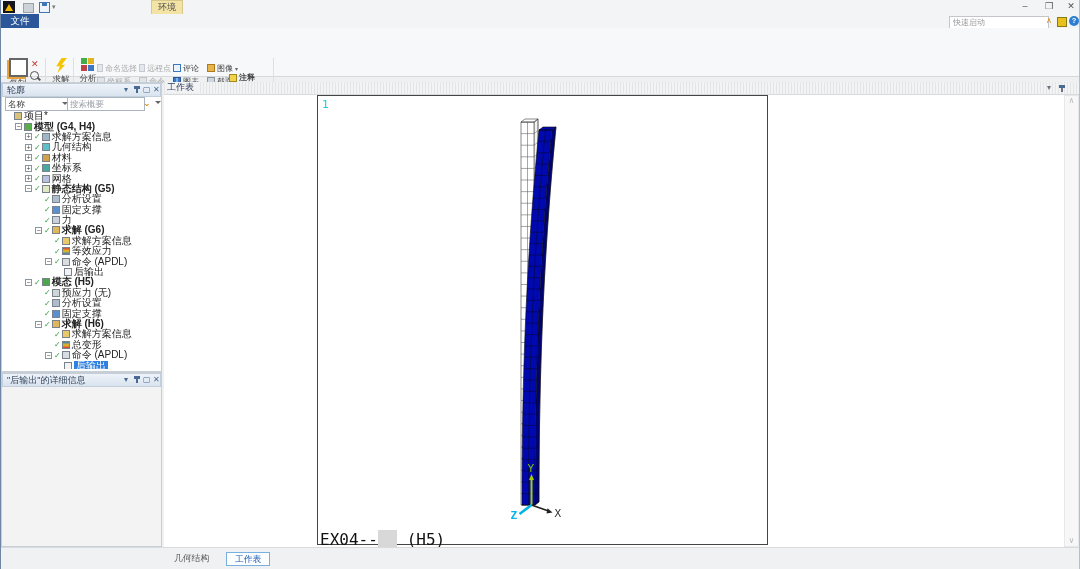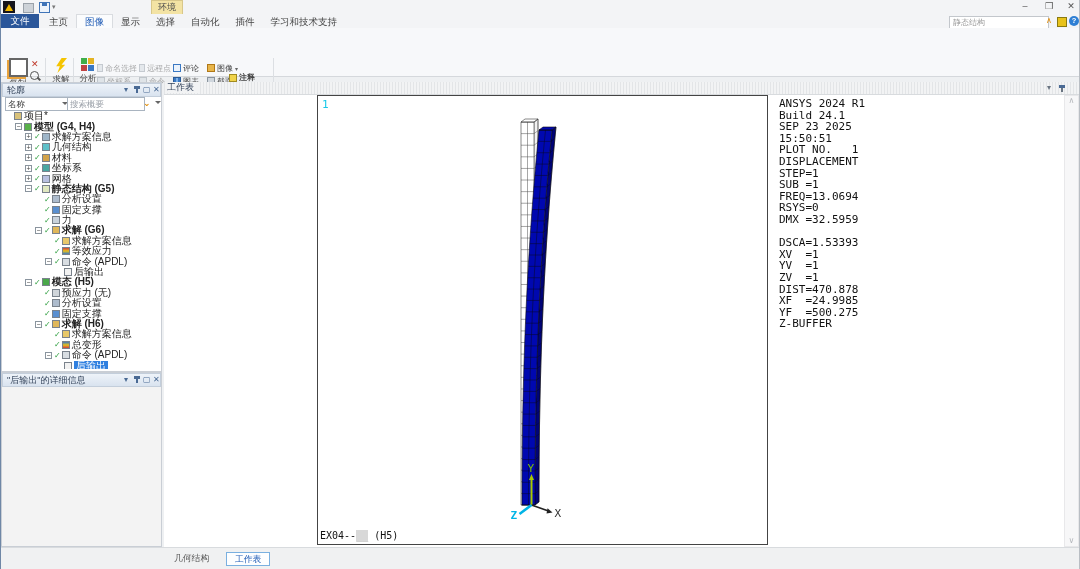--- a/index.html
+++ b/index.html
@@ -80,21 +80,21 @@
   .ic-command{background:#d8dde2}.ic-output{background:#f2f2f2}.ic-modal{background:#4aa84a}
   .ic-prestress{background:#d0d5da}.ic-deform{background:linear-gradient(#3a78c3,#e8c21a,#d04040)}
   #details{left:0;top:372px;width:161px;height:175px;background:#f3f3f3;border:1px solid #c9ced5;box-sizing:border-box;}
   
   #worksheet{left:163px;top:82px;width:917px;height:465px;background:#fff;}
   #wshead{position:absolute;left:0;top:0;width:100%;height:12px;background:#f2f3f4 repeating-linear-gradient(90deg,#e3e5e7 0 1px,transparent 1px 3px);border-bottom:1px solid #d8dbde;}
   #wshead b{position:absolute;left:3px;top:0;font-weight:normal;font-size:9px;color:#33435a;background:#f2f3f4;padding-right:6px;line-height:11px;}
   #plotframe{position:absolute;left:153px;top:13px;width:451px;height:450px;border:1px solid #444;background:#fff;box-sizing:border-box;}
   #plotsvg{position:absolute;left:0;top:0;}
   #winnum{position:absolute;left:4px;top:2px;color:#18c8e8;font-family:"DejaVu Sans Mono","Liberation Mono",monospace;font-size:11px;}
-  #caption{position:absolute;left:2px;top:434px;font-family:"DejaVu Sans Mono","Liberation Mono",monospace;font-size:10px;color:#111;}
+  #caption{position:absolute;left:2px;top:434px;font-family:"DejaVu Sans Mono","Liberation Mono",monospace;font-size:16px;color:#111;}
   #caption .gap{color:#999;background:#d8d8d8;}
   #legend{position:absolute;left:615px;top:16px;margin:0;font-family:"DejaVu Sans Mono","Liberation Mono",monospace;font-size:11px;line-height:11.6px;color:#111;white-space:pre;}
   #wsscroll{position:absolute;right:2px;top:13px;width:13px;height:450px;background:#f7f7f8;border:1px solid #e8e8ea;color:#b5b8bc;font-size:8px;text-align:center;}
   
   #bottomstrip{left:0;top:547px;width:100%;height:22px;background:#f0f1f2;border-top:1px solid #d8dbde;}
   .btab{position:absolute;top:4px;height:12px;line-height:12px;padding:0 8px;font-size:8.8px;color:#555;}
   .btab.active{background:#fdfeff;border:1px solid #7ab0e0;color:#1f5bb5;}
 </style>
 </head>
 <body>
@@ -111,22 +111,21 @@
       </div>
     <div id="savemenu" class="abs">▾</div>
     <div id="ctxtab" class="abs">环境</div>
     <div class="winbtn abs" style="left:1014px">–</div>
     <div class="winbtn abs" style="left:1038px">❒</div>
     <div class="winbtn abs" style="left:1060px">✕</div>
   </div>
 
   <div id="tabrow" class="abs"></div>
   <div id="filetab" class="abs">文件</div>
-  <div id="rtabs" class="abs"><span class="rtab">主页</span><span class="rtab active">图像</span><span class="rtab">显示</span><span class="rtab">选择</span><span class="rtab">自动化</span><span class="rtab">插件</span><span class="rtab">学习和技术支持</span></div>
-  <div id="quick" class="abs">静态结构</div>
+  <div id="quick" class="abs">快速启动</div>
   <div id="collapse-ribbon" class="abs">∧</div>
   <div id="feedback" class="abs"></div>
   <div id="help" class="abs">?</div>
 
   <div id="ribbon" class="abs">
     <div class="bigbtn abs" style="left:4px;width:26px">
       <span class="bic" id="copyic"></span>
       <span>复制</span>
       <span class="mv">▾</span>
     </div>
@@ -531,40 +530,20 @@
           <line x1="213.5" y1="409" x2="230.5" y2="415" stroke="#222" stroke-width="1.6"></line>
           <polygon points="229.5,412.2 228.5,417.6 234.5,416.4" fill="#222"></polygon>
           <line x1="213.5" y1="409" x2="201.5" y2="418" stroke="#00b4e6" stroke-width="2.6"></line>
           <text x="209.5" y="376" fill="#7ec400" font-size="11" font-family="DejaVu Sans Mono, Liberation Mono, monospace" font-weight="normal">Y</text>
           <text x="236.5" y="421" fill="#333" font-size="11" font-family="DejaVu Sans Mono, Liberation Mono, monospace" font-weight="normal">X</text>
           <text x="192.5" y="423" fill="#00b4e6" font-size="11" font-family="DejaVu Sans Mono, Liberation Mono, monospace" font-weight="bold">Z</text>
         </svg>
       <div id="winnum">1</div>
       <div id="caption"><span>EX04--</span><span class="gap">__</span><span> (H5)</span></div>
     </div>
-    <pre id="legend">ANSYS 2024 R1
-Build 24.1
-SEP 23 2025
-15:50:51
-PLOT NO.   1
-DISPLACEMENT
-STEP=1
-SUB =1
-FREQ=13.0694
-RSYS=0
-DMX =32.5959
-
-DSCA=1.53393
-XV  =1
-YV  =1
-ZV  =1
-DIST=470.878
-XF  =24.9985
-YF  =500.275
-Z-BUFFER</pre>
     <div id="wsscroll">∧<span style="position:absolute;bottom:1px;left:0;right:0">∨</span></div>
   </div>
 
   <div id="bottomstrip" class="abs">
       <span class="btab" style="left: 165px;">几何结构</span>
       <span class="btab active" style="left: 225px;">工作表</span>
     </div>
 </div>
 
 </body></html>

